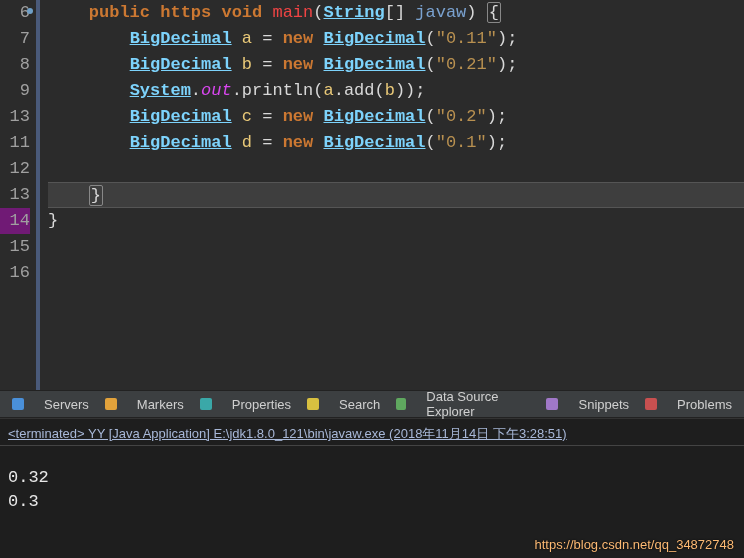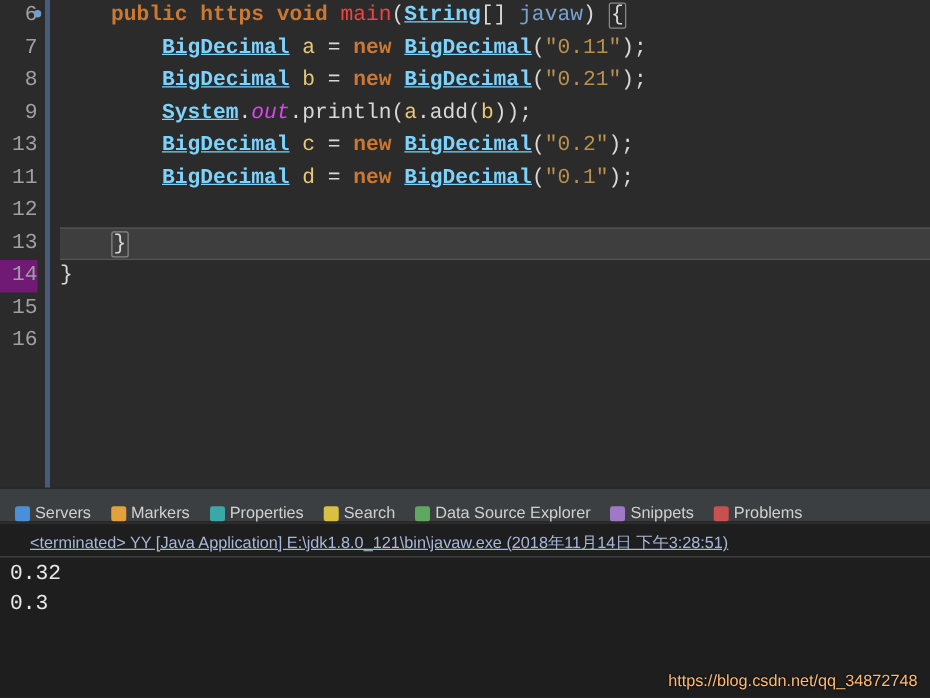--- a/index.html
+++ b/index.html
@@ -59,41 +59,41 @@
     border-bottom: 1px solid #222;
     display: flex;
     align-items: center;
     padding: 0 4px;
     font-family: "Segoe UI", Tahoma, sans-serif;
     font-size: 13px;
     color: #d0d0d0;
   }
   .tabs-bar .tab {
     display: flex;
-    align-items: flex-end;
+    align-items: center;
     padding: 0 8px;
     height: 100%;
-    gap: 4px;
+    gap: 20px;
     cursor: pointer;
   }
 
   .console-header {
     background: #1e1e1e;
     color: #a8b8d8;
     font-family: "Segoe UI", Tahoma, sans-serif;
     font-size: 13px;
-    padding: 6px 8px 2px 24px;
+    padding: 6px 8px 2px 8px;
     text-decoration: underline;
     border-top: 1px solid #333;
   }
   .console {
     background: #1e1e1e;
     color: #e8e8e8;
     font-size: 17px;
-    padding: 2px 8px;
+    padding: 20px 8px;
     border-top: 1px solid #444;
   }
   .console .out-line { line-height: 24px; }
 
   .watermark {
     position: absolute;
     bottom: 6px;
     right: 10px;
     color: #fdba74;
     font-family: "Segoe UI", Tahoma, sans-serif;

